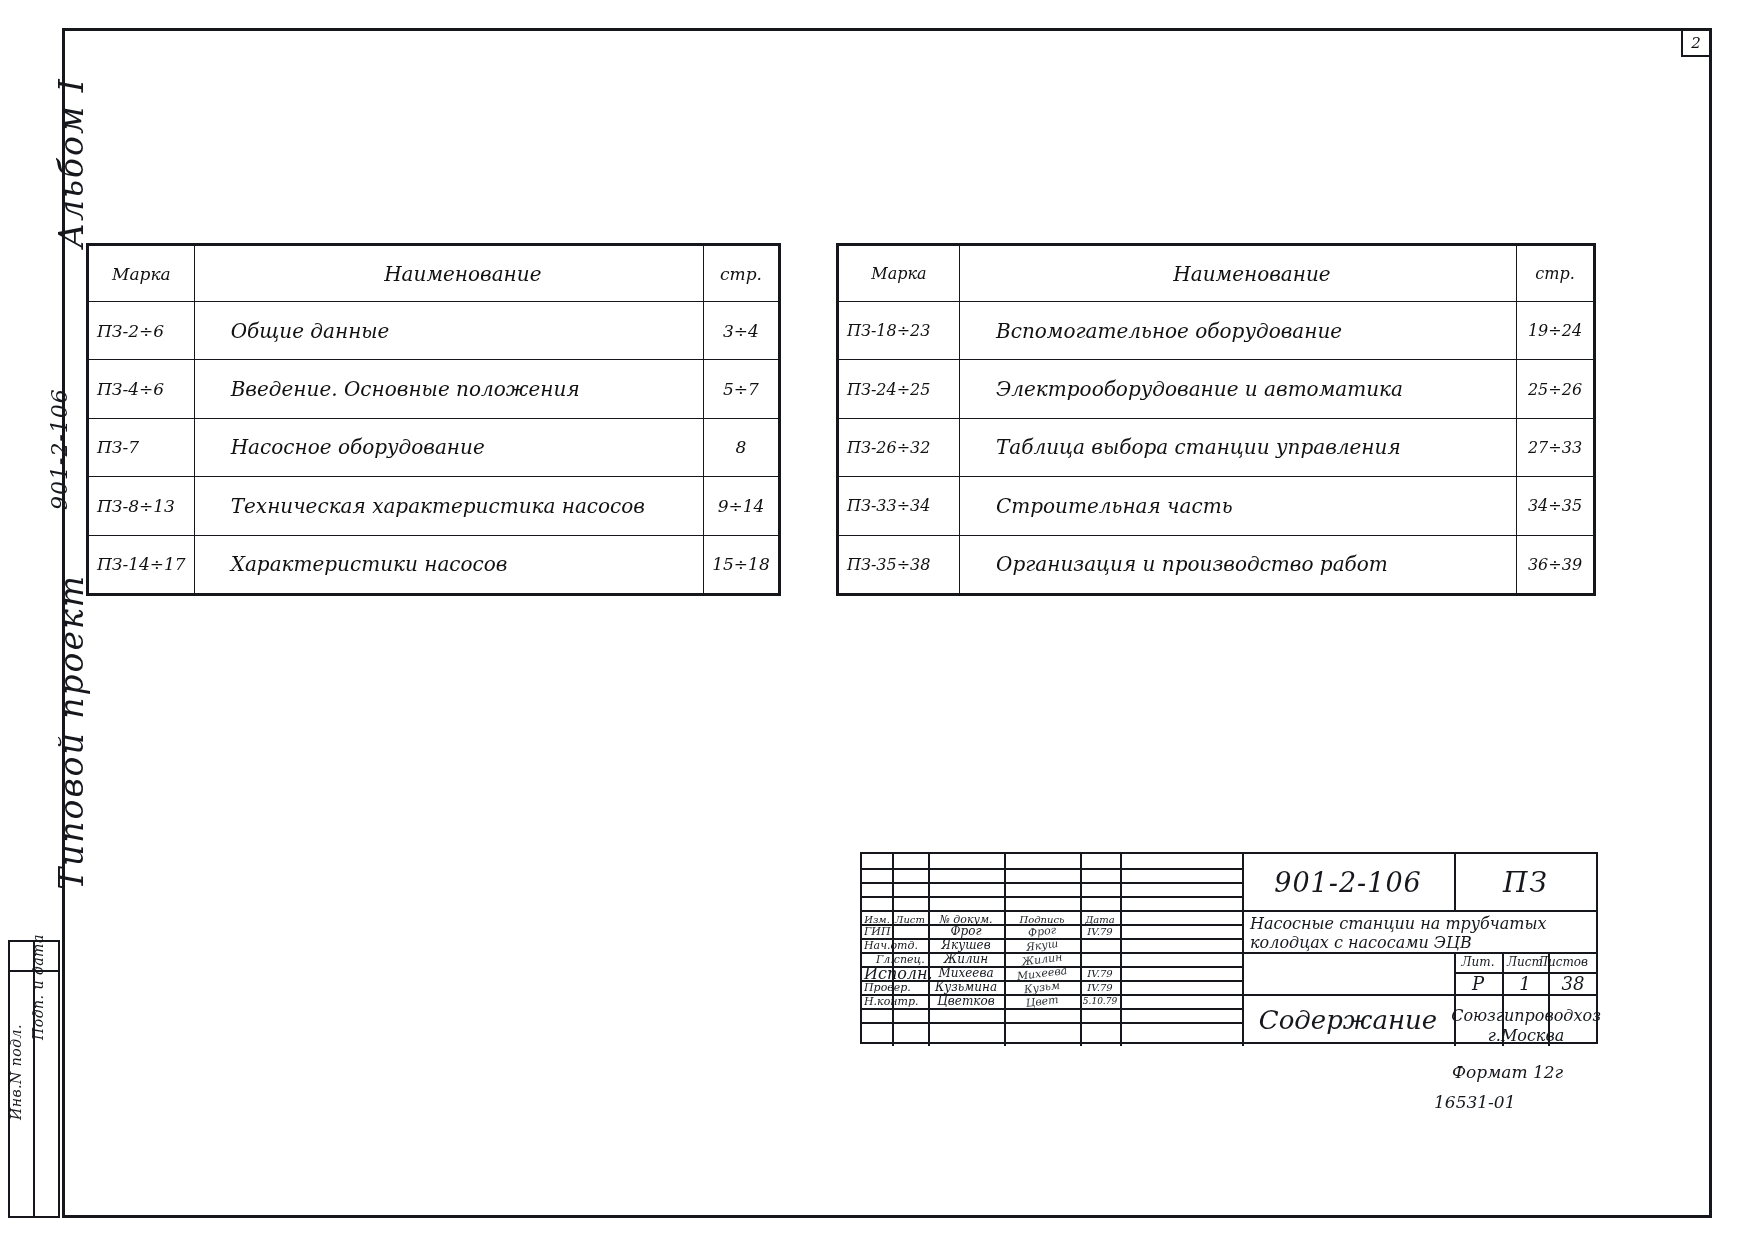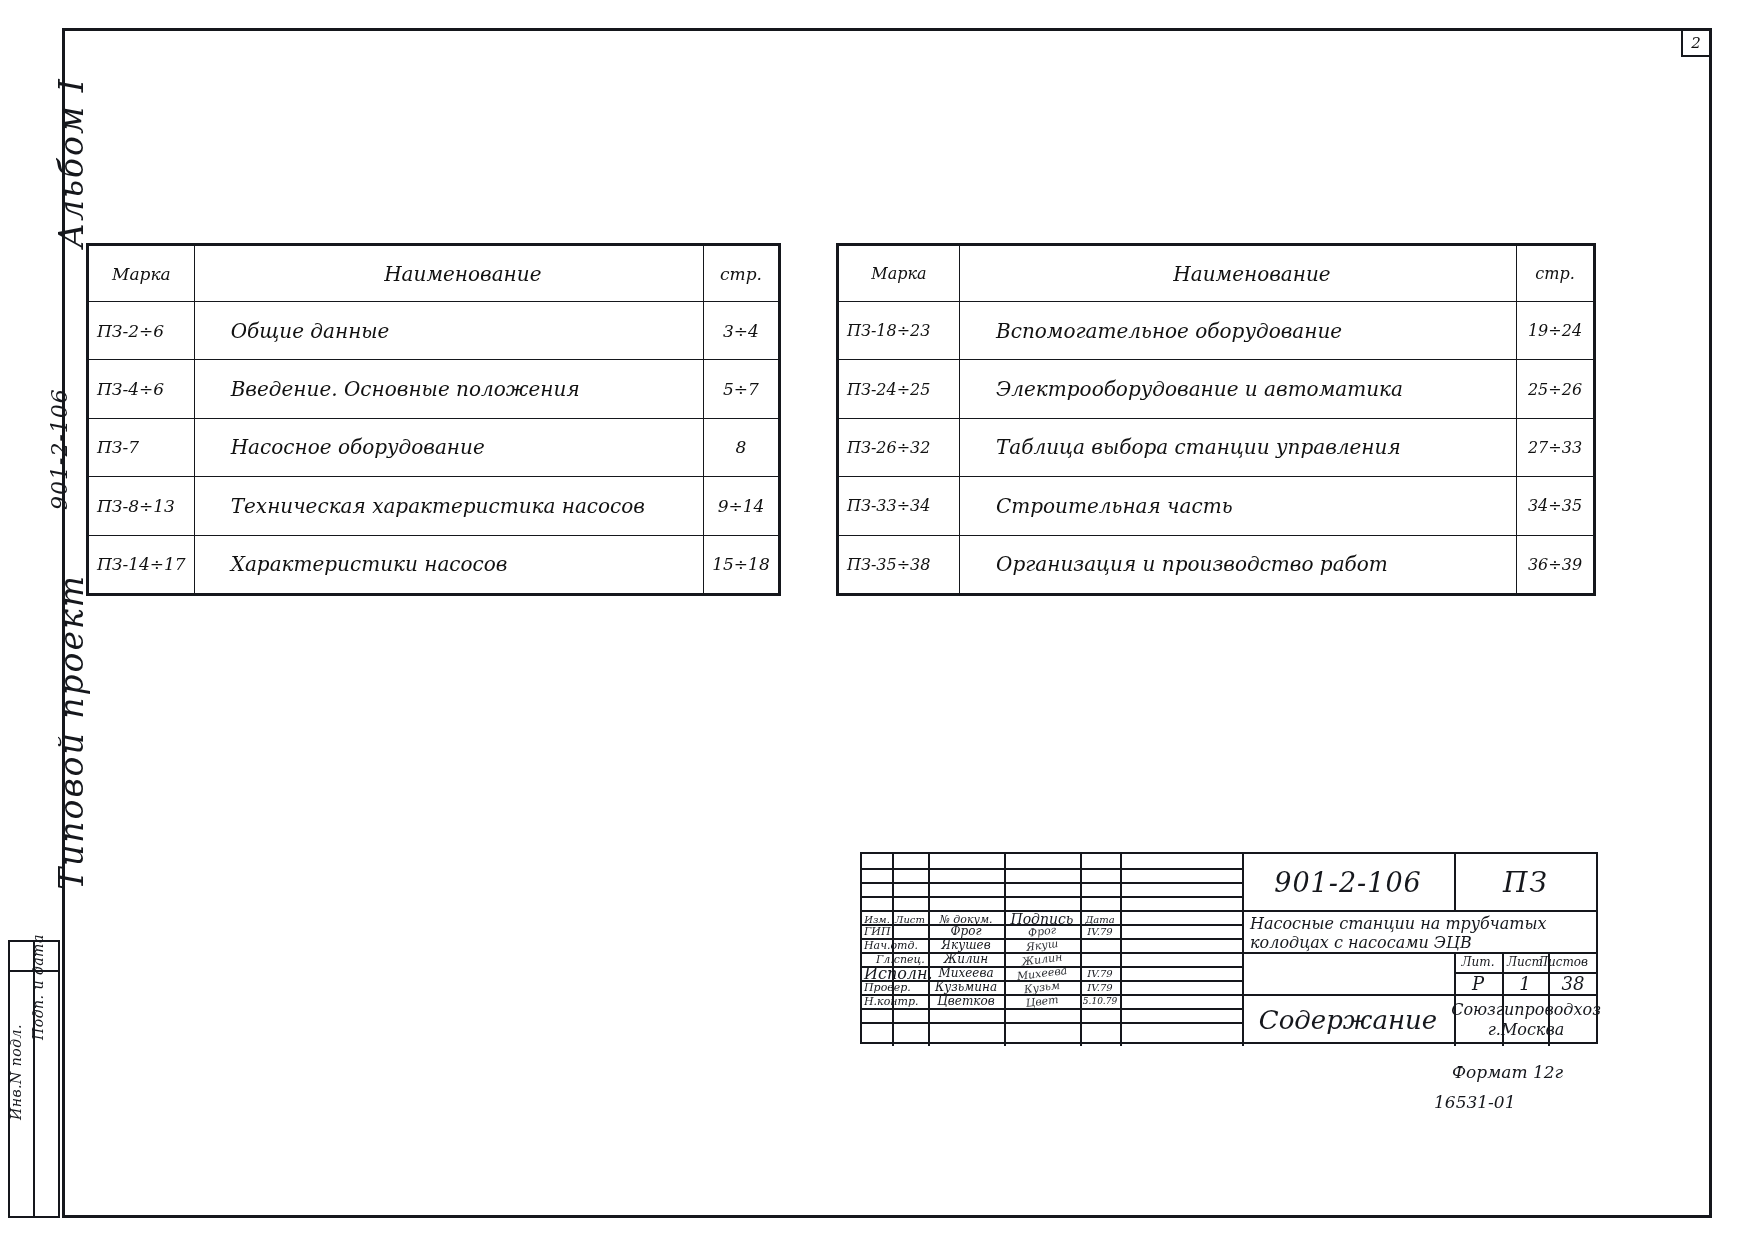--- a/index.html
+++ b/index.html
@@ -320,21 +320,21 @@
     <div class="ln lh" style="top: 98px;  left: 380px; width: 356px;"></div>
     <div class="ln lh" style="top: 140px; left: 380px; width: 356px;"></div>
     <div class="ln lv" style="left: 592px; top: 98px; height: 94px;"></div>
     <div class="ln lv" style="left: 640px; top: 98px; height: 94px;"></div>
     <div class="ln lv" style="left: 686px; top: 98px; height: 94px;"></div>
     <div class="ln lv" style="left: 592px; top: 0px;  height: 56px;"></div>
 
     <div class="cellText center" style="left:0;   top:56px;  width:30px;  height:18px; font-size:10px;">Изм.</div>
     <div class="cellText center" style="left:30px; top:56px; width:36px;  height:18px; font-size:10px;">Лист</div>
     <div class="cellText center" style="left:66px; top:56px; width:76px;  height:18px; font-size:11px;">№ докум.</div>
-    <div class="cellText center" style="left:142px; top:56px; width:76px; height:18px; font-size:14px;">Подпись</div>
+    <div class="cellText center" style="left:142px; top:56px; width:76px; height:18px; font-size:10px;">Подпись</div>
     <div class="cellText center" style="left:218px; top:56px; width:40px; height:18px; font-size:10px;">Дата</div>
 
     <div class="cellText" style="left:2px;  top:70px; width:64px; height:14px; font-size:11px;font-style:italic;">ГИП</div>
     <div class="cellText center" style="left:66px; top:70px; width:76px; height:14px; font-size:12px;">Фрог</div>
     <div class="cellText center sig" style="left:142px; top:70px; width:76px; height:14px;">Фрог</div>
     <div class="cellText center" style="left:218px; top:70px; width:40px; height:14px; font-size:10px;">IV.79</div>
 
     <div class="cellText" style="left:2px;  top:84px; width:64px; height:14px; font-size:11px;text-align:center;">Нач.отд.</div>
     <div class="cellText center" style="left:66px; top:84px; width:76px; height:14px; font-size:12px;">Якушев</div>
     <div class="cellText center sig" style="left:142px; top:84px; width:76px; height:14px;">Якуш</div>
@@ -373,21 +373,21 @@
     <div class="cellText center" style="left:686px; top:98px; width:30px; height:20px; font-size:12px;">Листов</div>
 
     <div class="ln lh" style="top: 118px; left: 592px; width: 144px;"></div>
 
     <div class="cellText center" style="left:592px; top:118px; width:48px; height:22px; font-size:18px;">Р</div>
     <div class="cellText center" style="left:640px; top:118px; width:46px; height:22px; font-size:18px;">1</div>
     <div class="cellText center" style="left:686px; top:118px; width:50px; height:22px; font-size:18px;">38</div>
 
     <div class="cellText center sod" style="left:380px; top:140px; width:212px; height:52px;">Содержание</div>
 
-    <div class="cellText center" style="left:592px; top:140px; width:144px; height:52px;">
+    <div class="cellText center" style="left:592px; top:140px; width:144px; height:52px;align-items:flex-end;">
       <span class="org">Союзгипроводхоз
 г.Москва</span>
     </div>
   </div>
 </div>
 
 <div class="below-stamp" style="left: 1452px; top: 1062px;">Формат 12г</div>
 <div class="below-stamp" style="left: 1434px; top: 1092px;">16531-01</div>
 
 </body></html>

